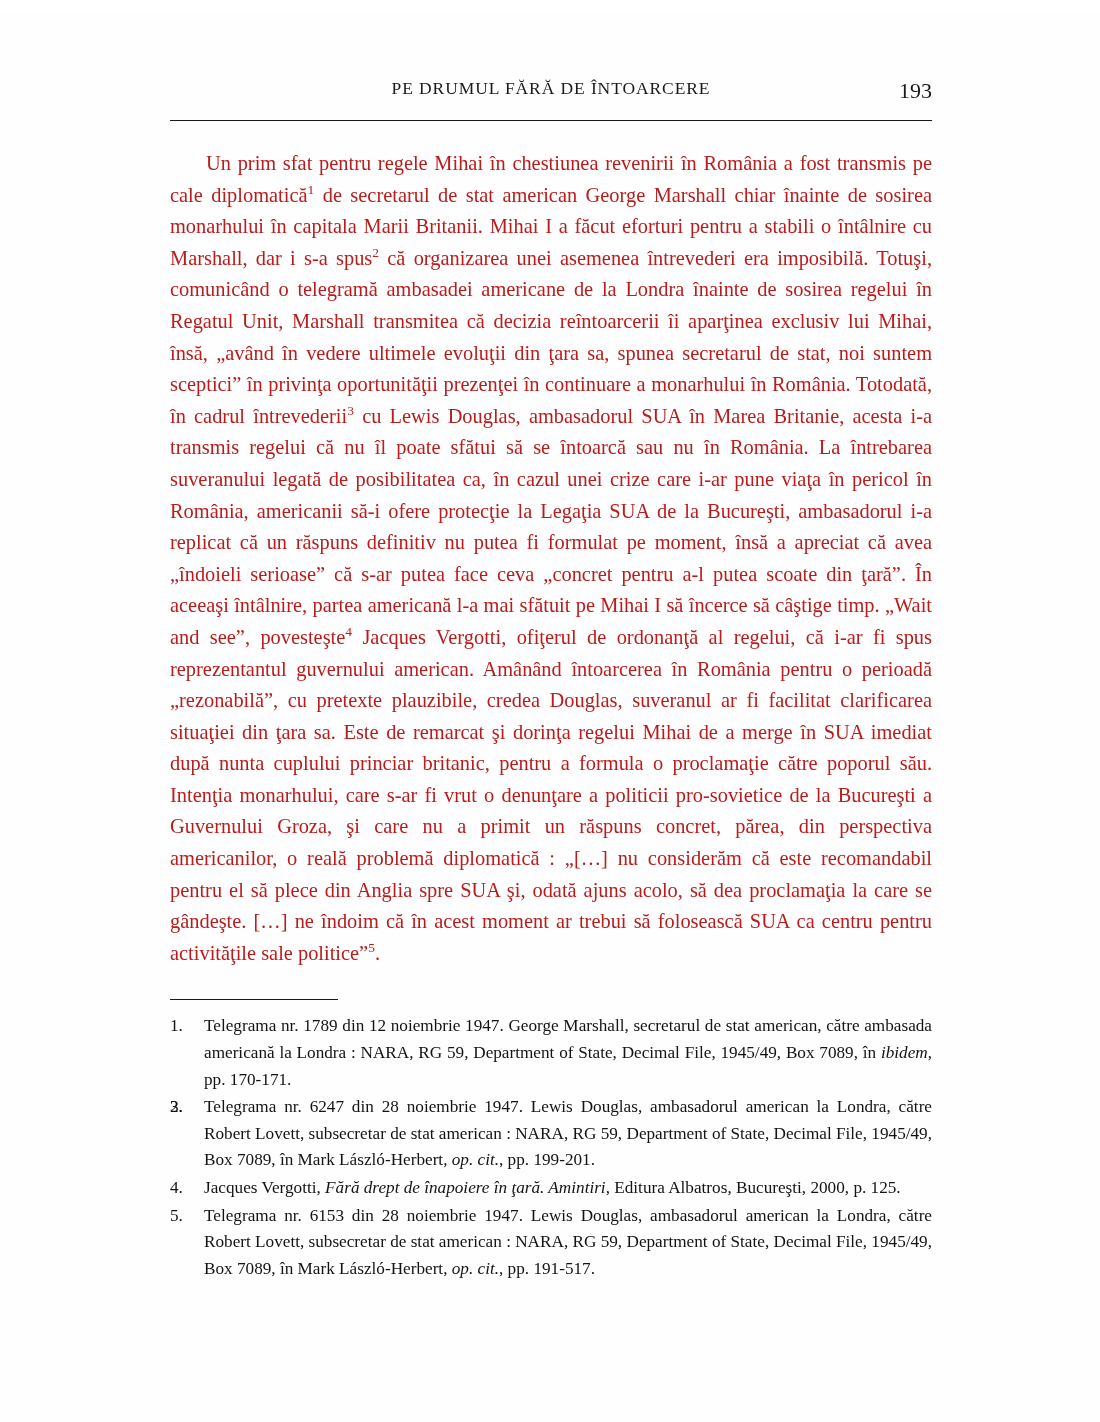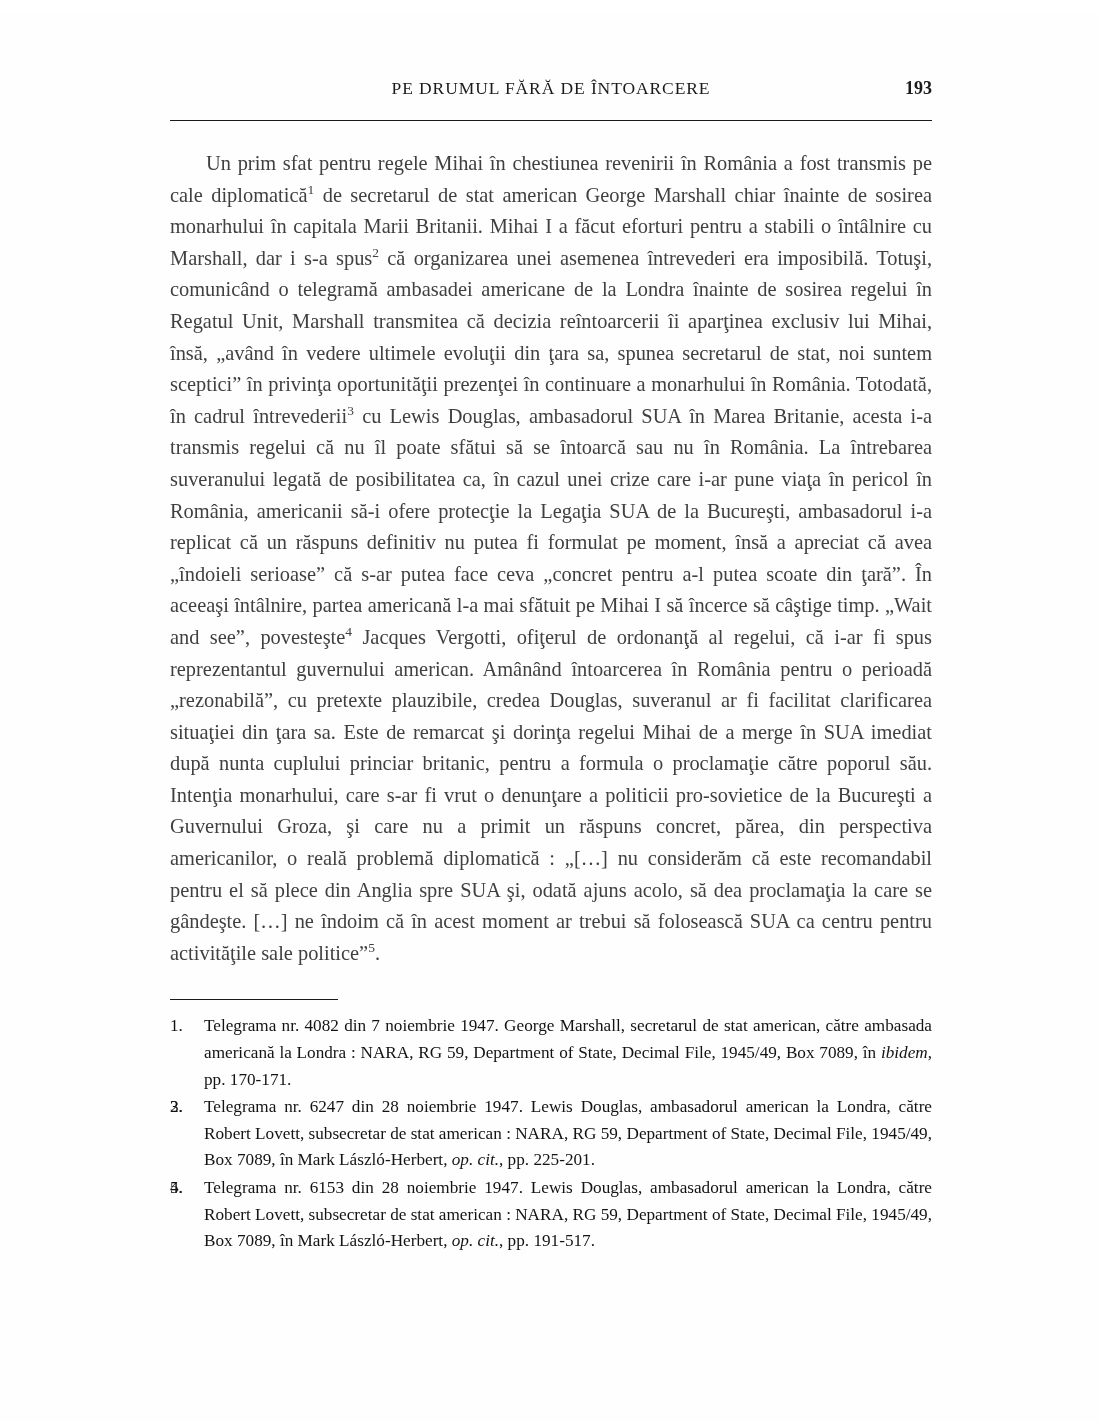--- a/index.html
+++ b/index.html
@@ -45,38 +45,37 @@
     letter-spacing: 0.9px;
     font-variant: small-caps;
     text-transform: uppercase;
     font-family: "Liberation Serif", serif;
     color: #1a1a1a;
   }
   .runhead-folio {
     position: absolute;
     right: 0;
     top: 0;
-    font-size: 18px;
+    font-size: 22px;
     color: #1a1a1a;
-    font-weight: bold;
   }
   .rule {
     border-top: 1.6px solid #1a1a1a;
     margin-top: 6px;
     width: 100%;
   }
   
   .body-text {
     margin-top: 27px;
     font-size: 20.4px;
     line-height: 31.6px;
     text-align: justify;
     text-justify: inter-word;
     hyphens: manual;
-    color: #404040;
+    color: #b91c1c;
   }
   .body-text p {
     margin: 0;
     text-indent: 36px;
   }
   sup {
     font-size: 0.66em;
     vertical-align: super;
     line-height: 0;
   }
@@ -120,21 +119,21 @@
     </div>
     <div class="rule"></div>
 
     <div class="body-text">
       <p><span>Un prim sfat pentru regele Mihai în chestiunea revenirii în România a fost transmis pe cale diplomatică</span><sup>1</sup><span> de secretarul de stat american George Marshall chiar înainte de sosirea monarhului în capitala Marii Britanii. Mihai I a făcut eforturi pentru a stabili o întâlnire cu Marshall, dar i s-a spus</span><sup>2</sup><span> că organizarea unei asemenea întrevederi era imposibilă. Totuşi, comunicând o telegramă ambasadei americane de la Londra înainte de sosirea regelui în Regatul Unit, Marshall transmitea că decizia reîntoarcerii îi aparţinea exclusiv lui Mihai, însă, „având în vedere ultimele evoluţii din ţara sa, spunea secretarul de stat, noi suntem sceptici” în privinţa oportunităţii prezenţei în continuare a monarhului în România. Totodată, în cadrul întrevederii</span><sup>3</sup><span> cu Lewis Douglas, ambasadorul SUA în Marea Britanie, acesta i-a transmis regelui că nu îl poate sfătui să se întoarcă sau nu în România. La întrebarea suveranului legată de posibilitatea ca, în cazul unei crize care i-ar pune viaţa în pericol în România, americanii să-i ofere protecţie la Legaţia SUA de la Bucureşti, ambasadorul i-a replicat că un răspuns definitiv nu putea fi formulat pe moment, însă a apreciat că avea „îndoieli serioase” că s-ar putea face ceva „concret pentru a-l putea scoate din ţară”. În aceeaşi întâlnire, partea americană l-a mai sfătuit pe Mihai I să încerce să câştige timp. „Wait and see”, povesteşte</span><sup>4</sup><span> Jacques Vergotti, ofiţerul de ordonanţă al regelui, că i-ar fi spus reprezentantul guvernului american. Amânând întoarcerea în România pentru o perioadă „rezonabilă”, cu pretexte plauzibile, credea Douglas, suveranul ar fi facilitat clarificarea situaţiei din ţara sa. Este de remarcat şi dorinţa regelui Mihai de a merge în SUA imediat după nunta cuplului princiar britanic, pentru a formula o proclamaţie către poporul său. Intenţia monarhului, care s-ar fi vrut o denunţare a politicii pro-sovietice de la Bucureşti a Guvernului Groza, şi care nu a primit un răspuns concret, părea, din perspectiva americanilor, o reală problemă diplomatică : „[…] nu considerăm că este recomandabil pentru el să plece din Anglia spre SUA şi, odată ajuns acolo, să dea proclamaţia la care se gândeşte. […] ne îndoim că în acest moment ar trebui să folosească SUA ca centru pentru activităţile sale politice”</span><sup>5</sup><span>.</span></p>
     </div>
 
     <div class="fn-rule"></div>
 
     <div class="footnotes" id="footnote-list">
-        <div class="fn"><span class="fn-num">1.</span><span><span>Telegrama nr. 4082 din 7 noiembrie 1947. George Marshall, secretarul de stat american, către ambasada americană la Londra : NARA, RG 59, Department of State, Decimal File, 1945/49, Box 7089, în </span><i>ibidem</i><span>, pp. 170-171.</span></span></div>
+        <div class="fn"><span class="fn-num">1.</span><span><span>Telegrama nr. 1789 din 12 noiembrie 1947. George Marshall, secretarul de stat american, către ambasada americană la Londra : NARA, RG 59, Department of State, Decimal File, 1945/49, Box 7089, în </span><i>ibidem</i><span>, pp. 170-171.</span></span></div>
         <div class="fn"><span class="fn-num">2.</span></div>
-        <div class="fn"><span class="fn-num">3.</span><span><span>Telegrama nr. 6247 din 28 noiembrie 1947. Lewis Douglas, ambasadorul american la Londra, către Robert Lovett, subsecretar de stat american : NARA, RG 59, Department of State, Decimal File, 1945/49, Box 7089, în Mark László-Herbert, </span><i>op. cit.</i><span>, pp. 225-201.</span></span></div>
-        <div class="fn"><span class="fn-num">4.</span></div>
+        <div class="fn"><span class="fn-num">3.</span><span><span>Telegrama nr. 6247 din 28 noiembrie 1947. Lewis Douglas, ambasadorul american la Londra, către Robert Lovett, subsecretar de stat american : NARA, RG 59, Department of State, Decimal File, 1945/49, Box 7089, în Mark László-Herbert, </span><i>op. cit.</i><span>, pp. 199-201.</span></span></div>
+        <div class="fn"><span class="fn-num">4.</span><span><span>Jacques Vergotti, </span><i>Fără drept de înapoiere în ţară. Amintiri</i><span>, Editura Albatros, Bucureşti, 2000, p. 125.</span></span></div>
         <div class="fn"><span class="fn-num">5.</span><span><span>Telegrama nr. 6153 din 28 noiembrie 1947. Lewis Douglas, ambasadorul american la Londra, către Robert Lovett, subsecretar de stat american : NARA, RG 59, Department of State, Decimal File, 1945/49, Box 7089, în Mark László-Herbert, </span><i>op. cit.</i><span>, pp. 191-517.</span></span></div>
       </div>
 
   </div>
 </div>
 
 </body></html>

